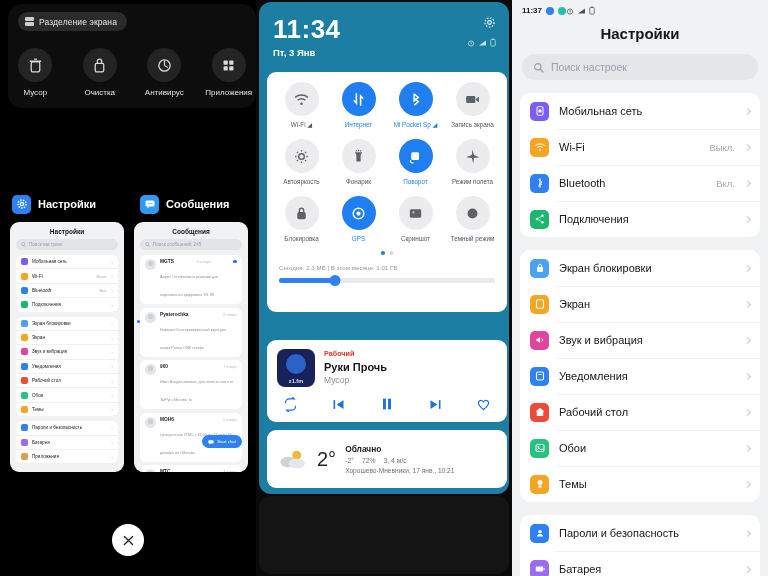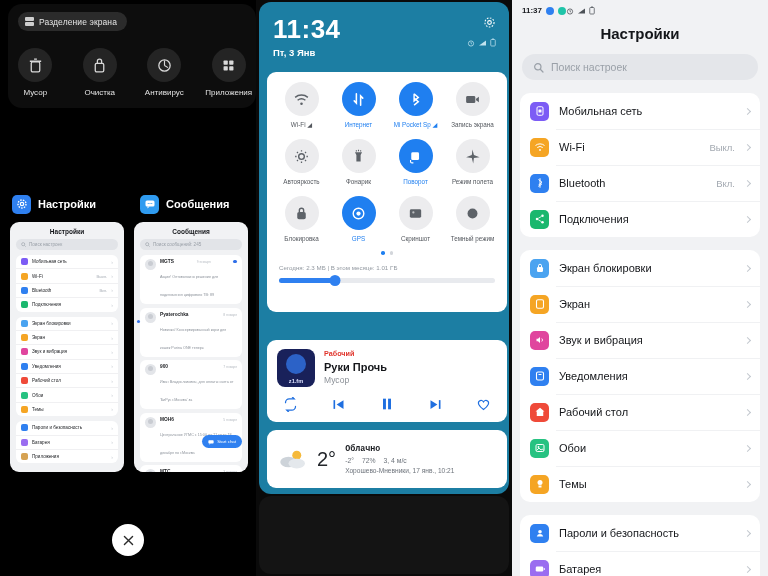--- a/index.html
+++ b/index.html
@@ -138,21 +138,21 @@
   .mus-title { font-size: 11px; font-weight: bold; color: #14161a; margin-top: 3px; }
   .mus-artist { font-size: 8.5px; color: #8b9097; margin-top: 2px; }
   .mus-ctrl { display: flex; justify-content: space-between; align-items: center; padding: 9px 6px 0; }
 
   .wx-card {
     position: absolute; left: 8px; top: 428px; width: 240px; height: 58px;
     background: #fff; border-radius: 9px; display: flex; align-items: center; padding: 0 11px; gap: 9px;
   }
   .wx-temp { font-size: 20px; color: #23262b; }
   .wx-right { flex: 1; }
-  .wx-cond { font-size: 8.4px; font-weight: bold; color: #1b1d21; font-family: Liberation Mono, monospace; }
+  .wx-cond { font-size: 8.4px; font-weight: bold; color: #1b1d21; }
   .wx-det { font-size: 6.8px; color: #6d737b; margin-top: 3px; display: flex; gap: 8px; align-items: center; }
   .wx-loc { font-size: 6.6px; color: #6d737b; margin-top: 3px; }
   .shade-bottom { position: absolute; left: 3px; top: 496px; width: 250px; height: 78px; background: #141414; border-radius: 12px; }
 
   
   .panel-settings { position: relative; width: 256px; height: 576px; background: #f1f2f4; }
   .st-status { display: flex; align-items: center; justify-content: flex-start; padding: 6px 10px 0; }
   .st-status-l { display: flex; align-items: center; gap: 4px; }
   .st-time { font-size: 8px; color: #1b1d21; font-weight: bold; }
   .st-badge { width: 8px; height: 8px; border-radius: 50%; display: flex; align-items: center; justify-content: center; }

